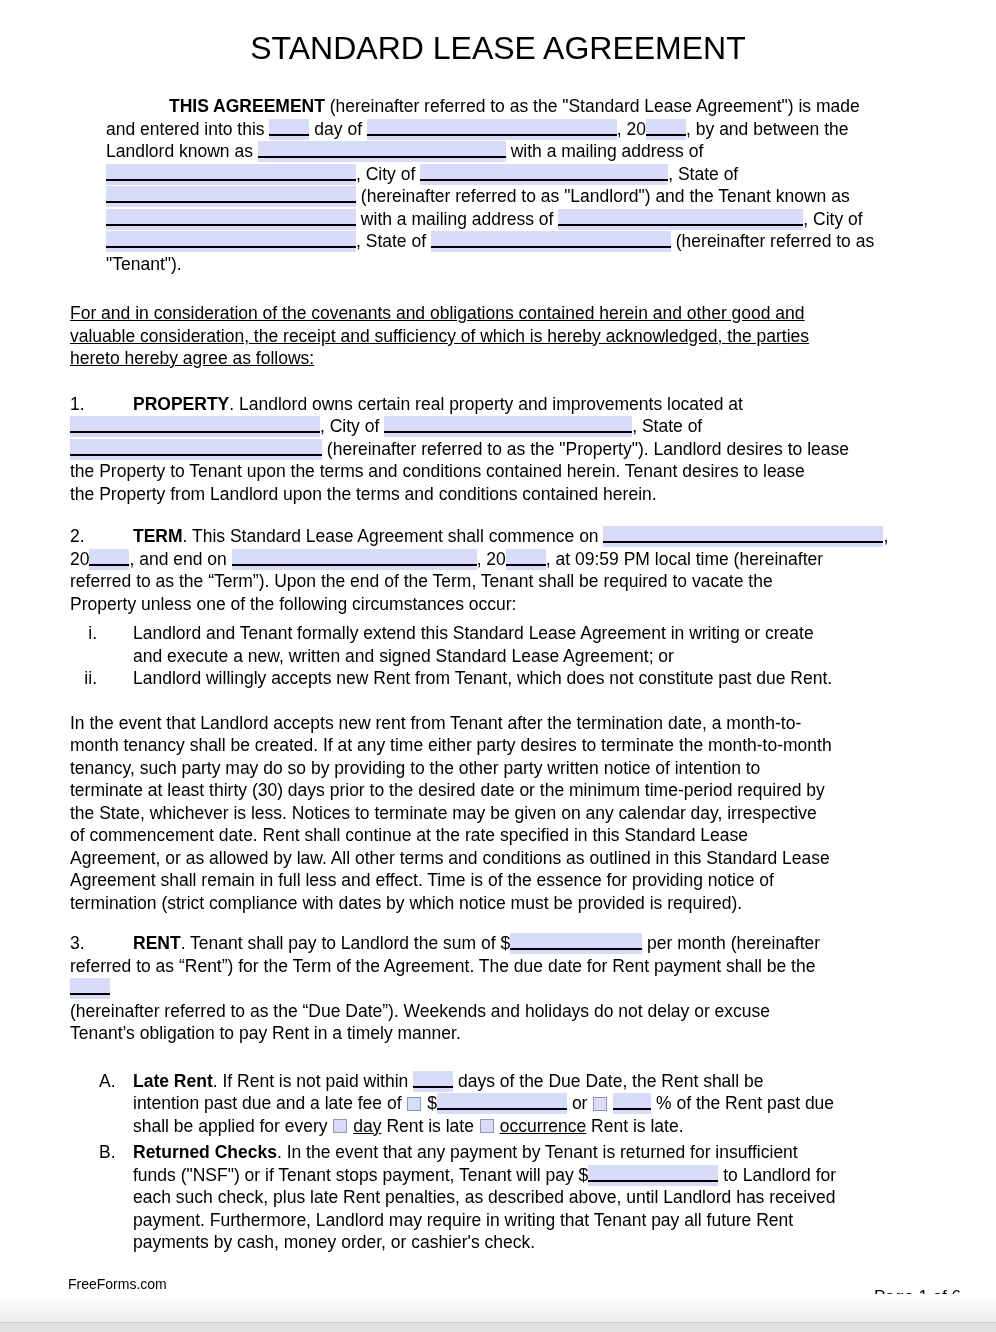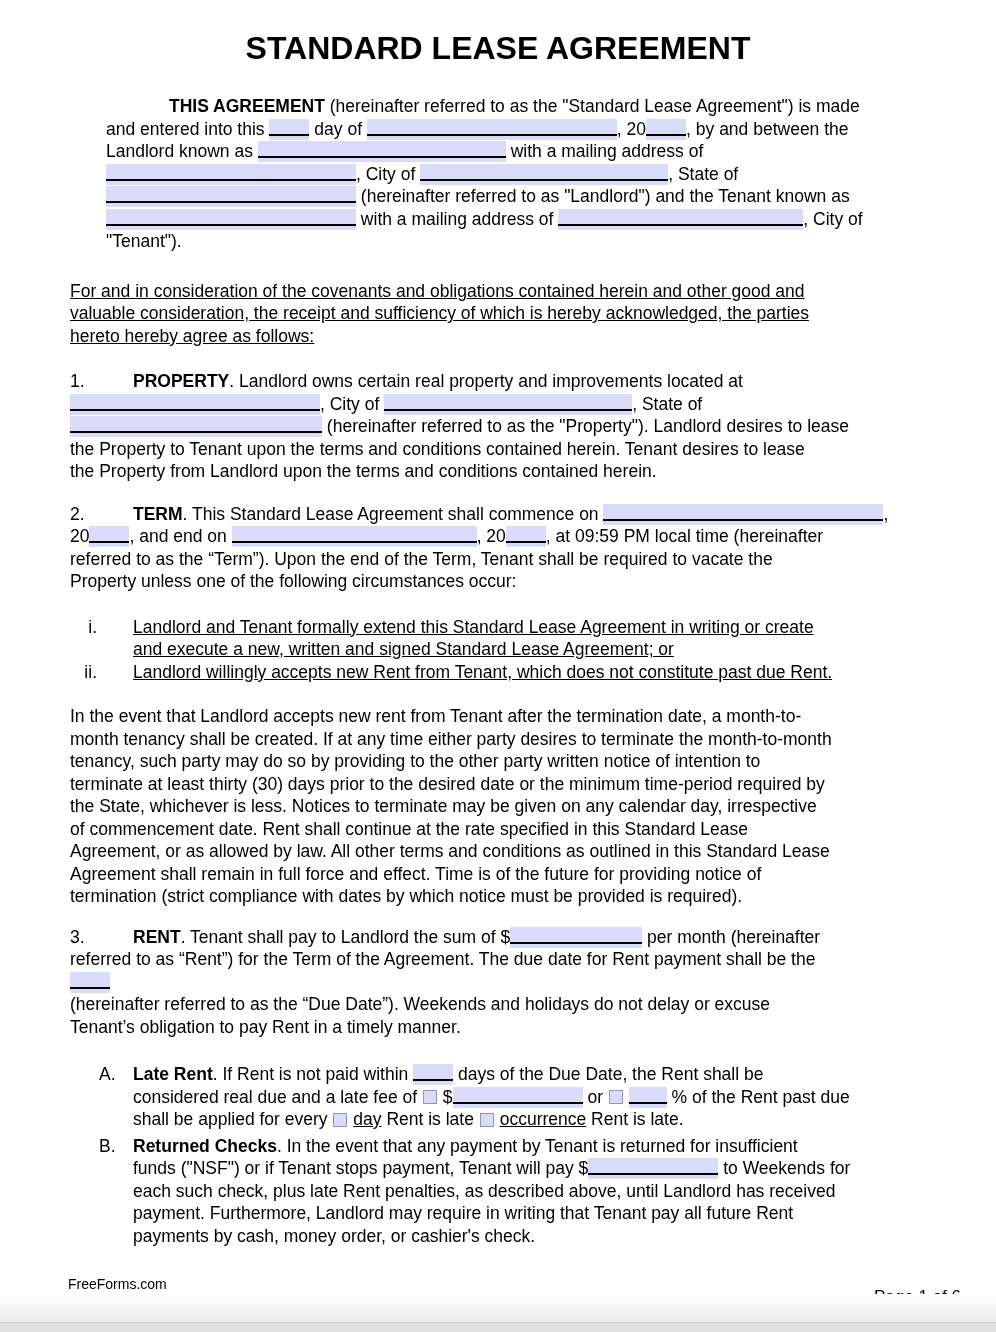--- a/index.html
+++ b/index.html
@@ -9,21 +9,21 @@
     background:#ffffff;
     font-family:"Liberation Sans", sans-serif;
     font-size:17.5px;
     color:#000;
     overflow:hidden;
   }
   .doc-title{
     padding-top:30px;
     margin:0 0 28px 0;
     text-align:center;
-    font-weight:bold;
+    font-weight:normal;
     font-size:32px;
     line-height:37px;
     white-space:nowrap;
   }
   .content{margin:0 70px 0 70px;}
   .block{margin:0;}
   .line{
     height:22.5px;
     line-height:22.5px;
     white-space:pre;
@@ -80,71 +80,72 @@
 <div class="page">
   <div class="doc-title">STANDARD LEASE AGREEMENT</div>
   <div class="content">
       <div class="block" style="margin-top: 0px; margin-left: 36px;">
         <div class="line"><span class="tab" style="width: 63px;"></span><span class="b">THIS AGREEMENT</span><span class="t"> (hereinafter referred to as the "Standard Lease Agreement") is made</span></div>
         <div class="line"><span class="t">and entered into this </span><span class="f" style="width: 40px;"></span><span class="t"> day of </span><span class="f" style="width: 250px;"></span><span class="t">, 20</span><span class="f" style="width: 40px;"></span><span class="t">, by and between the</span></div>
         <div class="line"><span class="t">Landlord known as </span><span class="f" style="width: 248px;"></span><span class="t"> with a mailing address of</span></div>
         <div class="line"><span class="f" style="width: 250px;"></span><span class="t">, City of </span><span class="f" style="width: 248px;"></span><span class="t">, State of</span></div>
         <div class="line"><span class="f" style="width: 250px;"></span><span class="t"> (hereinafter referred to as "Landlord") and the Tenant known as</span></div>
         <div class="line"><span class="f" style="width: 250px;"></span><span class="t"> with a mailing address of </span><span class="f" style="width: 245px;"></span><span class="t">, City of</span></div>
+        <div class="line"><span class="f" style="width: 250px;"></span><span class="t">, State of </span><span class="f" style="width: 240px;"></span><span class="t"> (hereinafter referred to as</span></div>
         <div class="line"><span class="t">"Tenant").</span></div>
       </div>
       <div class="block" style="margin-top: 27px; text-decoration: underline;">
         <div class="line"><span class="t">For and in consideration of the covenants and obligations contained herein and other good and</span></div>
         <div class="line"><span class="t">valuable consideration, the receipt and sufficiency of which is hereby acknowledged, the parties</span></div>
         <div class="line"><span class="t">hereto hereby agree as follows:</span></div>
       </div>
       <div class="block" style="margin-top: 23px;">
         <div class="line"><span class="mnum">1.</span><span class="b">PROPERTY</span><span class="t">. Landlord owns certain real property and improvements located at</span></div>
         <div class="line"><span class="f" style="width: 250px;"></span><span class="t">, City of </span><span class="f" style="width: 248px;"></span><span class="t">, State of</span></div>
         <div class="line"><span class="f" style="width: 252px;"></span><span class="t"> (hereinafter referred to as the "Property"). Landlord desires to lease</span></div>
         <div class="line"><span class="t">the Property to Tenant upon the terms and conditions contained herein. Tenant desires to lease</span></div>
         <div class="line"><span class="t">the Property from Landlord upon the terms and conditions contained herein.</span></div>
       </div>
       <div class="block" style="margin-top: 20px;">
         <div class="line"><span class="mnum">2.</span><span class="b">TERM</span><span class="t">. This Standard Lease Agreement shall commence on </span><span class="f" style="width: 280px;"></span><span class="t">,</span></div>
         <div class="line"><span class="t">20</span><span class="f" style="width: 40px;"></span><span class="t">, and end on </span><span class="f" style="width: 245px;"></span><span class="t">, 20</span><span class="f" style="width: 40px;"></span><span class="t">, at 09:59 PM local time (hereinafter</span></div>
         <div class="line"><span class="t">referred to as the “Term”). Upon the end of the Term, Tenant shall be required to vacate the</span></div>
         <div class="line"><span class="t">Property unless one of the following circumstances occur:</span></div>
       </div>
-      <div class="block" style="margin-top: 23px; text-decoration: underline;">
+      <div class="block" style="margin-top: 7px;">
         <div class="line"><span class="mrom">i.</span><span class="t">Landlord and Tenant formally extend this Standard Lease Agreement in writing or create</span></div>
         <div class="line"><span class="tab" style="width: 63px;"></span><span class="t">and execute a new, written and signed Standard Lease Agreement; or</span></div>
         <div class="line"><span class="mrom">ii.</span><span class="t">Landlord willingly accepts new Rent from Tenant, which does not constitute past due Rent.</span></div>
       </div>
       <div class="block" style="margin-top: 22px;">
         <div class="line"><span class="t">In the event that Landlord accepts new rent from Tenant after the termination date, a month-to-</span></div>
         <div class="line"><span class="t">month tenancy shall be created. If at any time either party desires to terminate the month-to-month</span></div>
         <div class="line"><span class="t">tenancy, such party may do so by providing to the other party written notice of intention to</span></div>
         <div class="line"><span class="t">terminate at least thirty (30) days prior to the desired date or the minimum time-period required by</span></div>
         <div class="line"><span class="t">the State, whichever is less. Notices to terminate may be given on any calendar day, irrespective</span></div>
         <div class="line"><span class="t">of commencement date. Rent shall continue at the rate specified in this Standard Lease</span></div>
         <div class="line"><span class="t">Agreement, or as allowed by law. All other terms and conditions as outlined in this Standard Lease</span></div>
-        <div class="line"><span class="t">Agreement shall remain in full force and effect. Time is of the future for providing notice of</span></div>
+        <div class="line"><span class="t">Agreement shall remain in full less and effect. Time is of the essence for providing notice of</span></div>
         <div class="line"><span class="t">termination (strict compliance with dates by which notice must be provided is required).</span></div>
       </div>
       <div class="block" style="margin-top: 18px;">
         <div class="line"><span class="mnum">3.</span><span class="b">RENT</span><span class="t">. Tenant shall pay to Landlord the sum of $</span><span class="f" style="width: 132px;"></span><span class="t"> per month (hereinafter</span></div>
         <div class="line"><span class="t">referred to as “Rent”) for the Term of the Agreement. The due date for Rent payment shall be the</span></div>
         <div class="line"><span class="f" style="width: 40px;"></span></div>
         <div class="line"><span class="t">(hereinafter referred to as the “Due Date”). Weekends and holidays do not delay or excuse</span></div>
         <div class="line"><span class="t">Tenant’s obligation to pay Rent in a timely manner.</span></div>
       </div>
       <div class="block" style="margin-top: 25px;">
         <div class="line"><span class="mlet">A.</span><span class="b">Late Rent</span><span class="t">. If Rent is not paid within </span><span class="f" style="width: 40px;"></span><span class="t"> days of the Due Date, the Rent shall be</span></div>
-        <div class="line"><span class="tab" style="width: 63px;"></span><span class="t">considered real due and a late fee of </span><span class="cb"></span><span class="t"> $</span><span class="f" style="width: 130px;"></span><span class="t"> or </span><span class="cb"></span><span class="t"> </span><span class="f" style="width: 38px;"></span><span class="t"> % of the Rent past due</span></div>
+        <div class="line"><span class="tab" style="width: 63px;"></span><span class="t">intention past due and a late fee of </span><span class="cb"></span><span class="t"> $</span><span class="f" style="width: 130px;"></span><span class="t"> or </span><span class="cb"></span><span class="t"> </span><span class="f" style="width: 38px;"></span><span class="t"> % of the Rent past due</span></div>
         <div class="line"><span class="tab" style="width: 63px;"></span><span class="t">shall be applied for every </span><span class="cb"></span><span class="t"> </span><span class="u">day</span><span class="t"> Rent is late </span><span class="cb"></span><span class="t"> </span><span class="u">occurrence</span><span class="t"> Rent is late.</span></div>
       </div>
       <div class="block" style="margin-top: 4px;">
         <div class="line"><span class="mlet">B.</span><span class="b">Returned Checks</span><span class="t">. In the event that any payment by Tenant is returned for insufficient</span></div>
-        <div class="line"><span class="tab" style="width: 63px;"></span><span class="t">funds ("NSF") or if Tenant stops payment, Tenant will pay $</span><span class="f" style="width: 130px;"></span><span class="t"> to Weekends for</span></div>
+        <div class="line"><span class="tab" style="width: 63px;"></span><span class="t">funds ("NSF") or if Tenant stops payment, Tenant will pay $</span><span class="f" style="width: 130px;"></span><span class="t"> to Landlord for</span></div>
         <div class="line"><span class="tab" style="width: 63px;"></span><span class="t">each such check, plus late Rent penalties, as described above, until Landlord has received</span></div>
         <div class="line"><span class="tab" style="width: 63px;"></span><span class="t">payment. Furthermore, Landlord may require in writing that Tenant pay all future Rent</span></div>
         <div class="line"><span class="tab" style="width: 63px;"></span><span class="t">payments by cash, money order, or cashier's check.</span></div>
       </div>
     </div>
   <div class="footer-left">FreeForms.com</div>
   <div class="footer-right">Page 1 of 6</div>
   <div class="page-bottom-fade"></div>
   <div class="page-edge-band"></div>
 </div>

